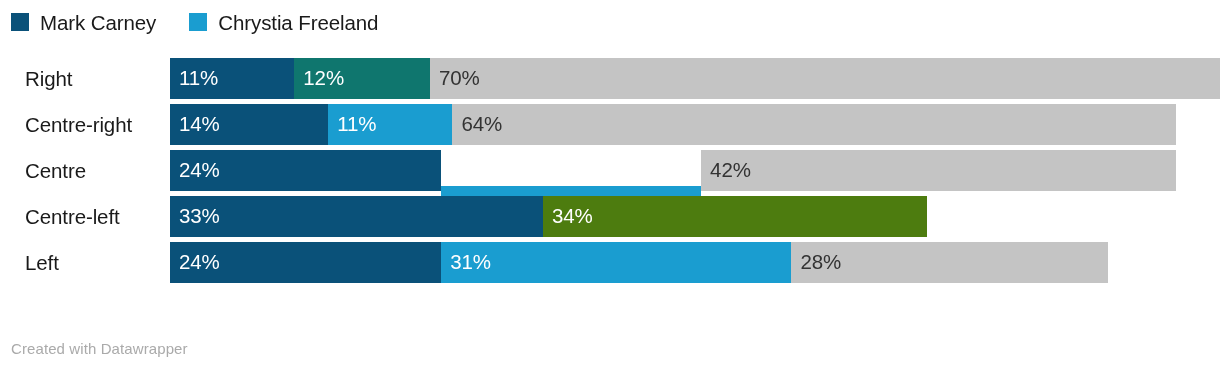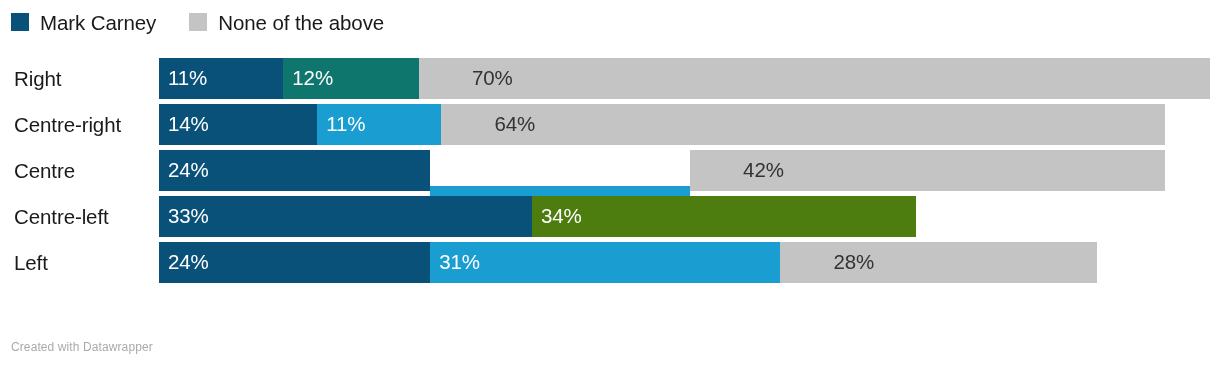--- a/index.html
+++ b/index.html
@@ -39,21 +39,21 @@
     font-size: 20.5px;
     color: #1a1a1a;
     line-height: 1;
     white-space: nowrap;
     letter-spacing: -0.1px;
   }
 
   
   .plot {
     position: absolute;
-    left: 4px;
+    left: 15px;
     top: 58px;
     width: 968px;
     height: 250px;
   }
   .row {
     position: absolute;
     left: 0;
     width: 1220px;
     height: 41px;
   }
@@ -86,44 +86,44 @@
     overflow: hidden;
   }
   .seg-label {
     font-size: 20.5px;
     line-height: 1;
     padding-left: 9px;
     white-space: nowrap;
     letter-spacing: -0.1px;
   }
   .seg-light .seg-label { color: #ffffff; }
-  .seg-dark  .seg-label { color: #333333; margin-left: 44px; }
+  .seg-dark  .seg-label { color: #333333; }
 
   
   .footer {
     position: absolute;
     left: 11px;
     top: 340px;
-    font-size: 12px;
+    font-size: 15px;
     color: #aaaaaa;
     letter-spacing: 0.1px;
     white-space: nowrap;
   }
 </style>
 </head>
 <body>
 
 <div class="legend" id="legend">
     <div class="legend-item">
       <span class="legend-swatch" style="background: rgb(10, 81, 121);"></span>
       <span class="legend-label">Mark Carney</span>
     </div>
     <div class="legend-item">
-      <span class="legend-swatch" style="background: rgb(196, 196, 196);"></span>
-      <span class="legend-label">None of the above</span>
+      <span class="legend-swatch" style="background: rgb(26, 157, 208);"></span>
+      <span class="legend-label">Chrystia Freeland</span>
     </div>
   </div>
 
 <div class="plot" id="plot">
     <div class="row" style="top: 0px;">
       <div class="row-label">Right</div>
       <div class="bar-track">
         <div class="seg seg-light" title="Mark Carney: 11%" style="width: 124.3px; background: rgb(10, 81, 121);">
           <span class="seg-label">11%</span>
         </div>

